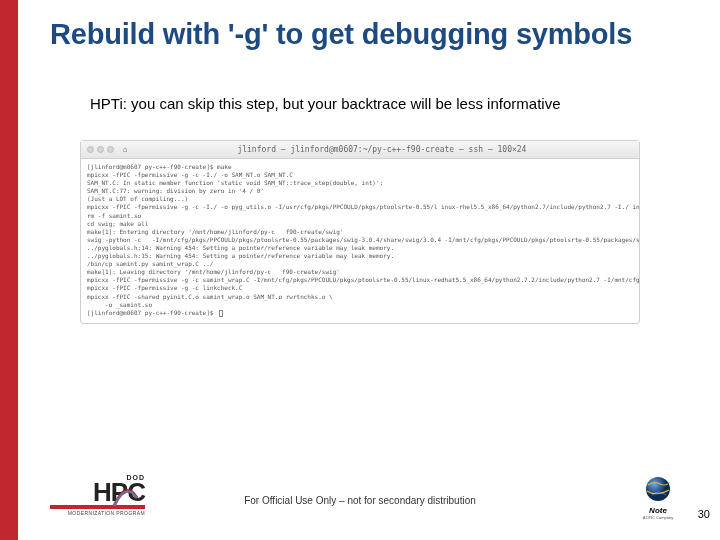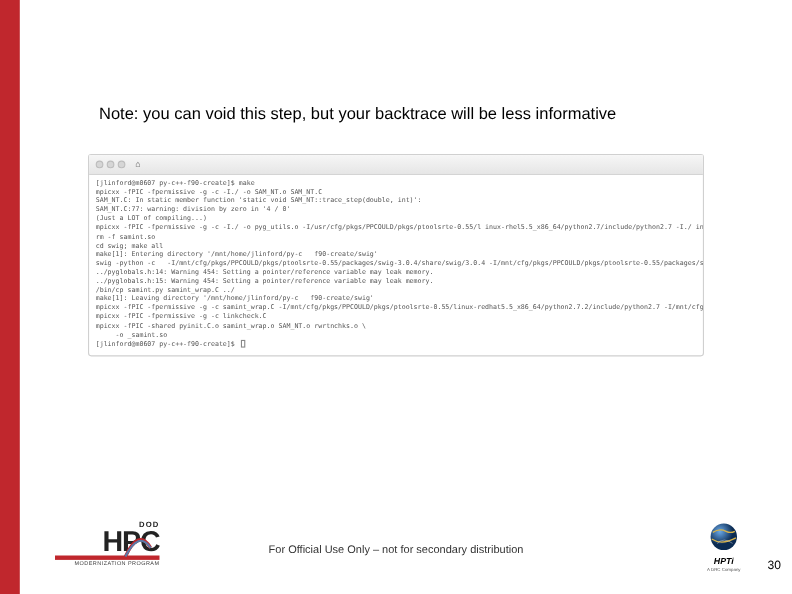--- a/index.html
+++ b/index.html
@@ -168,31 +168,35 @@
     color: #555;
   }
 </style>
 </head>
 <body>
 
 <div class="slide">
 
   <div class="red-bar"></div>
 
-
-  <div class="note">Note: you can void this step, but your backtrace will be less informative</div>
+  <div class="title-wrap">
+    <div class="title">Rebuild with '-g' to get debugging symbols</div>
+  </div>
+
+  <div class="note">HPTi: you can skip this step, but your backtrace will be less informative</div>
 
   <div class="terminal-shot">
     <div class="term-titlebar">
       <div class="traffic">
         <span class="dot"></span>
         <span class="dot"></span>
         <span class="dot"></span>
       </div>
       <span style="color:#888;">⌂</span>
+      <span class="term-title-text">jlinford — jlinford@m0607:~/py-c++-f90-create — ssh — 100×24</span>
     </div>
     <div class="term-body"><span>[jlinford@m0607 py-c++-f90-create]$ make
 mpicxx -fPIC -fpermissive -g -c -I./ -o SAM_NT.o SAM_NT.C
 SAM_NT.C: In static member function 'static void SAM_NT::trace_step(double, int)':
 SAM_NT.C:77: warning: division by zero in '4 / 0'
 (Just a LOT of compiling...)
 mpicxx -fPIC -fpermissive -g -c -I./ -o pyg_utils.o -I/usr/cfg/pkgs/PPCOULD/pkgs/ptoolsrte-0.55/l inux-rhel5.5_x86_64/python2.7/include/python2.7 -I./ include/python2.7 pyg_utils.C
 rm -f samint.so
 cd swig; make all
 make[1]: Entering directory '/mnt/home/jlinford/py-c   f90-create/swig'
@@ -227,19 +231,19 @@
         <radialGradient id="g" cx="35%" cy="30%">
           <stop offset="0%" stop-color="#6aa9e8"></stop>
           <stop offset="100%" stop-color="#0b2b52"></stop>
         </radialGradient>
       </defs>
       <circle cx="14" cy="14" r="12" fill="url(#g)"></circle>
       <path d="M4 10 Q10 6 16 9 Q20 11 24 9" stroke="#d6b24a" stroke-width="1.2" fill="none"></path>
       <path d="M3 16 Q12 22 25 15" stroke="#d6b24a" stroke-width="1.2" fill="none"></path>
       <path d="M8 20 Q14 14 22 20" stroke="#e0e0e0" stroke-width="0.8" fill="none" opacity="0.5"></path>
     </svg>
-    <div class="label">HPTi</div>
+    <div class="label">Note</div>
     <div class="tag">A DRC Company</div>
   </div>
 
   <div class="page-num">30</div>
 
 </div>
 
 </body></html>

